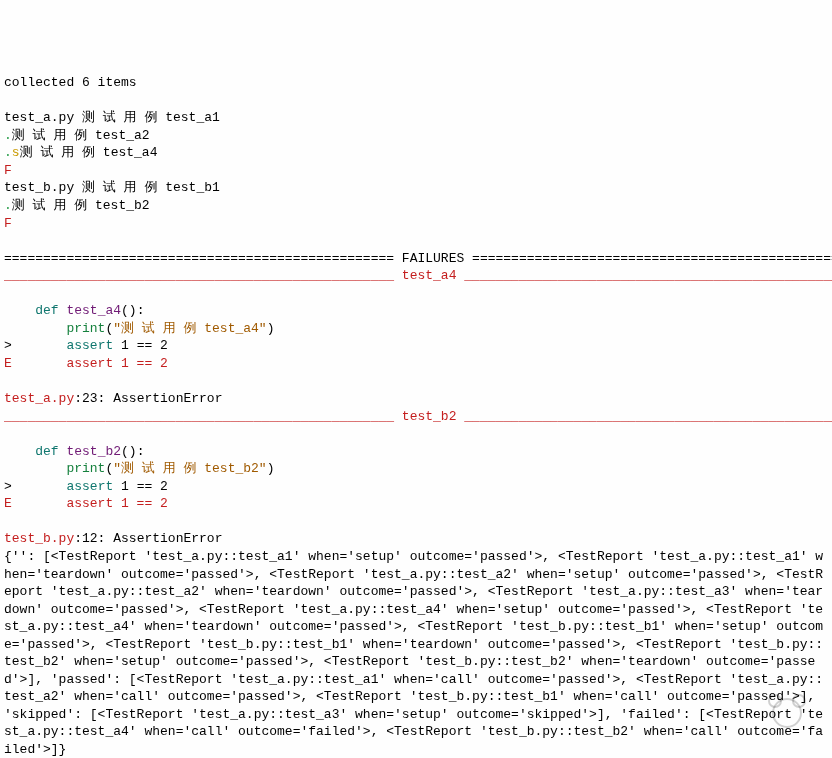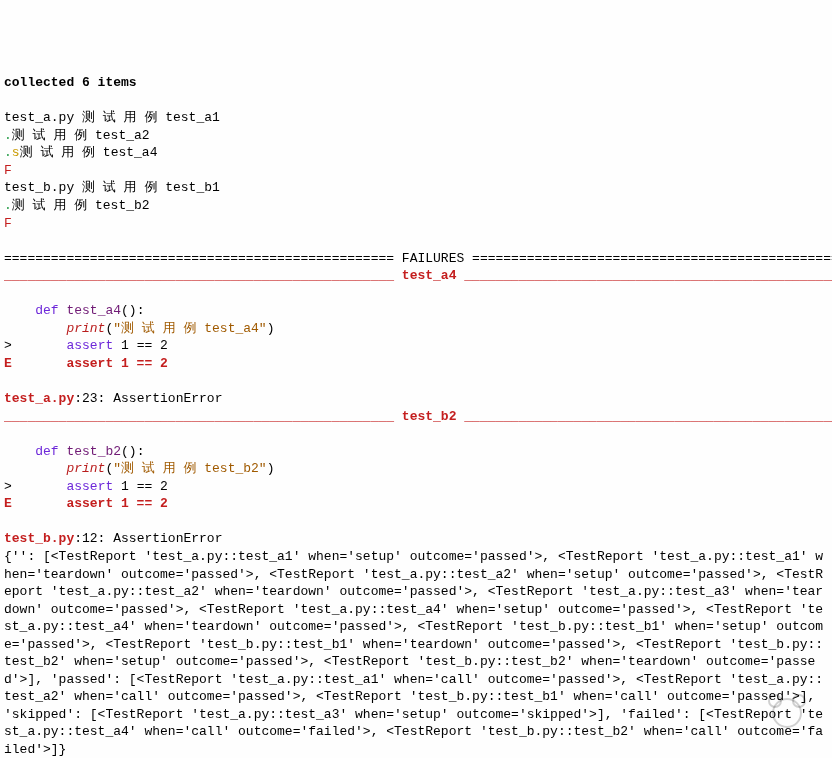--- a/index.html
+++ b/index.html
@@ -7,26 +7,26 @@
     padding: 4px;
     font-family: "Courier New", Consolas, monospace;
     font-size: 13px;
     line-height: 1.35;
     background: #fefefe;
     color: #000;
     white-space: pre;
     overflow: hidden;
     width: 832px;
   }
-  .bold { font-weight: bold; }
+  .bold { font-weight: normal; }
   .red { color: #c41e1e; }
   .green { color: #2a9d4a; }
   .yellow { color: #c99a00; }
-  .purple { color: #6d28d9; }
-  .blue { color: #b91c1c; font-style: italic; }
+  .purple { color: #0f766e; }
+  .blue { color: #15803d; }
   .teal { color: #701a75; }
   .brown { color: #a05a00; }
   .watermark {
     position: absolute;
     right: 30px;
     bottom: 30px;
     font-family: sans-serif;
     font-size: 22px;
     color: rgba(0,0,0,0.18);
     font-style: italic;

